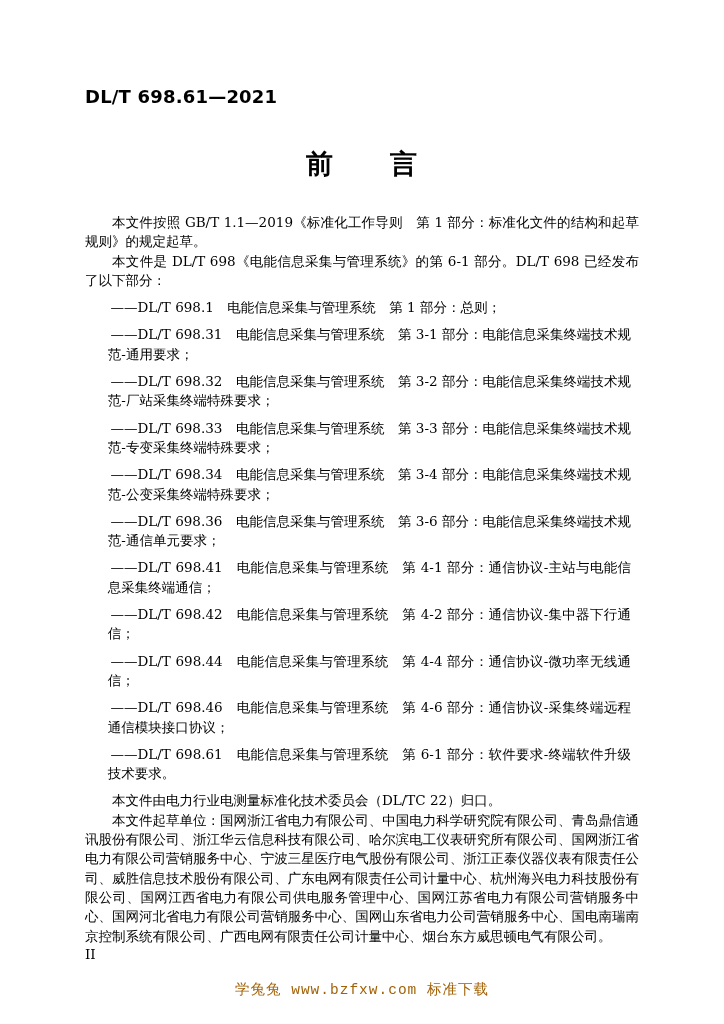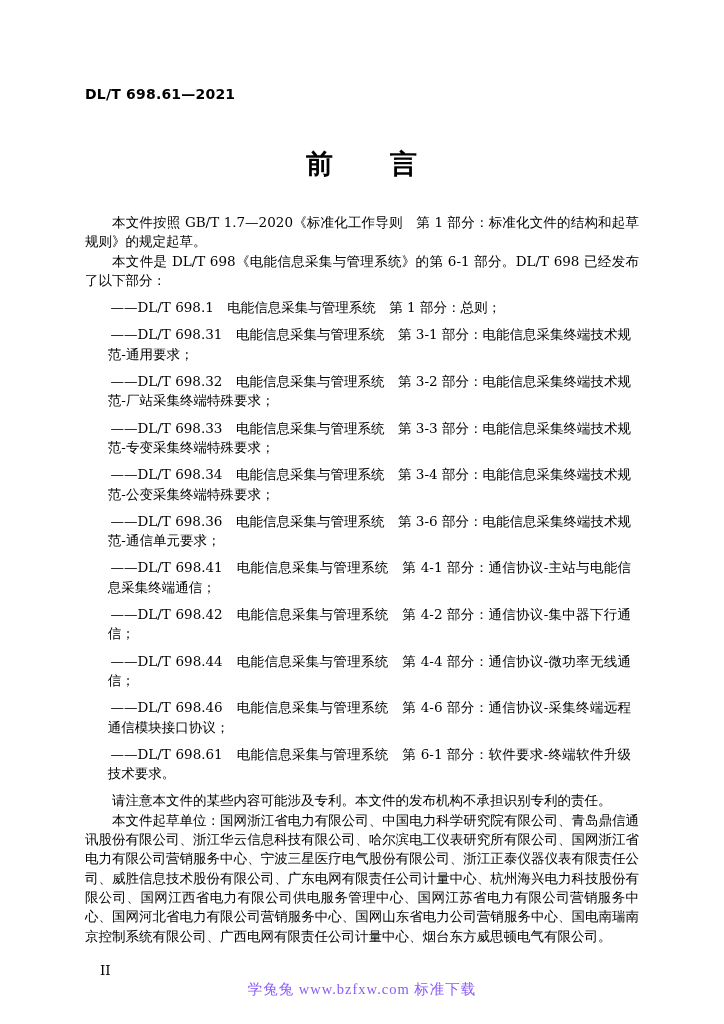--- a/index.html
+++ b/index.html
@@ -12,21 +12,21 @@
     font-family: "DejaVu Serif", "Liberation Serif", serif;
     overflow: hidden;
     box-sizing: border-box;
   }
   .doc-number {
     position: absolute;
     left: 85px;
     top: 86px;
     font-family: "DejaVu Sans", "Liberation Sans", sans-serif;
     font-weight: bold;
-    font-size: 14px;
+    font-size: 18px;
     letter-spacing: 0.2px;
   }
   .title {
     position: absolute;
     left: 0;
     top: 146px;
     width: 100%;
     text-align: center;
     font-family: Liberation Mono, monospace;
     font-weight: bold;
@@ -47,63 +47,62 @@
     margin: 0;
     text-indent: 2em;
   }
   .part {
     margin: 8px;
     padding-left: 1.1em;
     text-indent: 0.2em;
   }
   .page-number {
     position: absolute;
-    left: 100px;
+    left: 85px;
     top: 946px;
     font-size: 13.5px;
-    margin-top: 16px;
   }
   .watermark {
     position: absolute;
     left: 0;
     top: 980px;
     width: 100%;
     text-align: center;
     font-size: 14.5px;
-    color: #8b5cf6;
+    color: #a16207;
     letter-spacing: 1px;
-    font-family: Liberation Serif, serif;
+    font-family: Liberation Mono, monospace;
   }
 </style>
 </head>
 <body>
 
 <div class="page">
 
   <div class="doc-number">DL/T 698.61—2021</div>
 
   <div class="title">前　　言</div>
 
   <main class="body">
-    <p class="para">本文件按照 GB/T 1.7—2020《标准化工作导则　第 1 部分：标准化文件的结构和起草规则》的规定起草。</p>
+    <p class="para">本文件按照 GB/T 1.1—2019《标准化工作导则　第 1 部分：标准化文件的结构和起草规则》的规定起草。</p>
     <p class="para">本文件是 DL/T 698《电能信息采集与管理系统》的第 6-1 部分。DL/T 698 已经发布了以下部分：</p>
 
     <p class="part">——DL/T 698.1　电能信息采集与管理系统　第 1 部分：总则；</p>
     <p class="part">——DL/T 698.31　电能信息采集与管理系统　第 3-1 部分：电能信息采集终端技术规范-通用要求；</p>
     <p class="part">——DL/T 698.32　电能信息采集与管理系统　第 3-2 部分：电能信息采集终端技术规范-厂站采集终端特殊要求；</p>
     <p class="part">——DL/T 698.33　电能信息采集与管理系统　第 3-3 部分：电能信息采集终端技术规范-专变采集终端特殊要求；</p>
     <p class="part">——DL/T 698.34　电能信息采集与管理系统　第 3-4 部分：电能信息采集终端技术规范-公变采集终端特殊要求；</p>
     <p class="part">——DL/T 698.36　电能信息采集与管理系统　第 3-6 部分：电能信息采集终端技术规范-通信单元要求；</p>
     <p class="part">——DL/T 698.41　电能信息采集与管理系统　第 4-1 部分：通信协议-主站与电能信息采集终端通信；</p>
     <p class="part">——DL/T 698.42　电能信息采集与管理系统　第 4-2 部分：通信协议-集中器下行通信；</p>
     <p class="part">——DL/T 698.44　电能信息采集与管理系统　第 4-4 部分：通信协议-微功率无线通信；</p>
     <p class="part">——DL/T 698.46　电能信息采集与管理系统　第 4-6 部分：通信协议-采集终端远程通信模块接口协议；</p>
     <p class="part">——DL/T 698.61　电能信息采集与管理系统　第 6-1 部分：软件要求-终端软件升级技术要求。</p>
 
-    <p class="para">请注意本文件的某些内容可能涉及专利。本文件的发布机构不承担识别专利的责任。</p>
+    <p class="para">本文件由电力行业电测量标准化技术委员会（DL/TC 22）归口。</p>
     <p class="para">本文件起草单位：国网浙江省电力有限公司、中国电力科学研究院有限公司、青岛鼎信通讯股份有限公司、浙江华云信息科技有限公司、哈尔滨电工仪表研究所有限公司、国网浙江省电力有限公司营销服务中心、宁波三星医疗电气股份有限公司、浙江正泰仪器仪表有限责任公司、威胜信息技术股份有限公司、广东电网有限责任公司计量中心、杭州海兴电力科技股份有限公司、国网江西省电力有限公司供电服务管理中心、国网江苏省电力有限公司营销服务中心、国网河北省电力有限公司营销服务中心、国网山东省电力公司营销服务中心、国电南瑞南京控制系统有限公司、广西电网有限责任公司计量中心、烟台东方威思顿电气有限公司。</p>
 
   </main>
 
   <div class="page-number">II</div>
 
   <div class="watermark">学兔兔 www.bzfxw.com 标准下载</div>
 
 </div>
 

